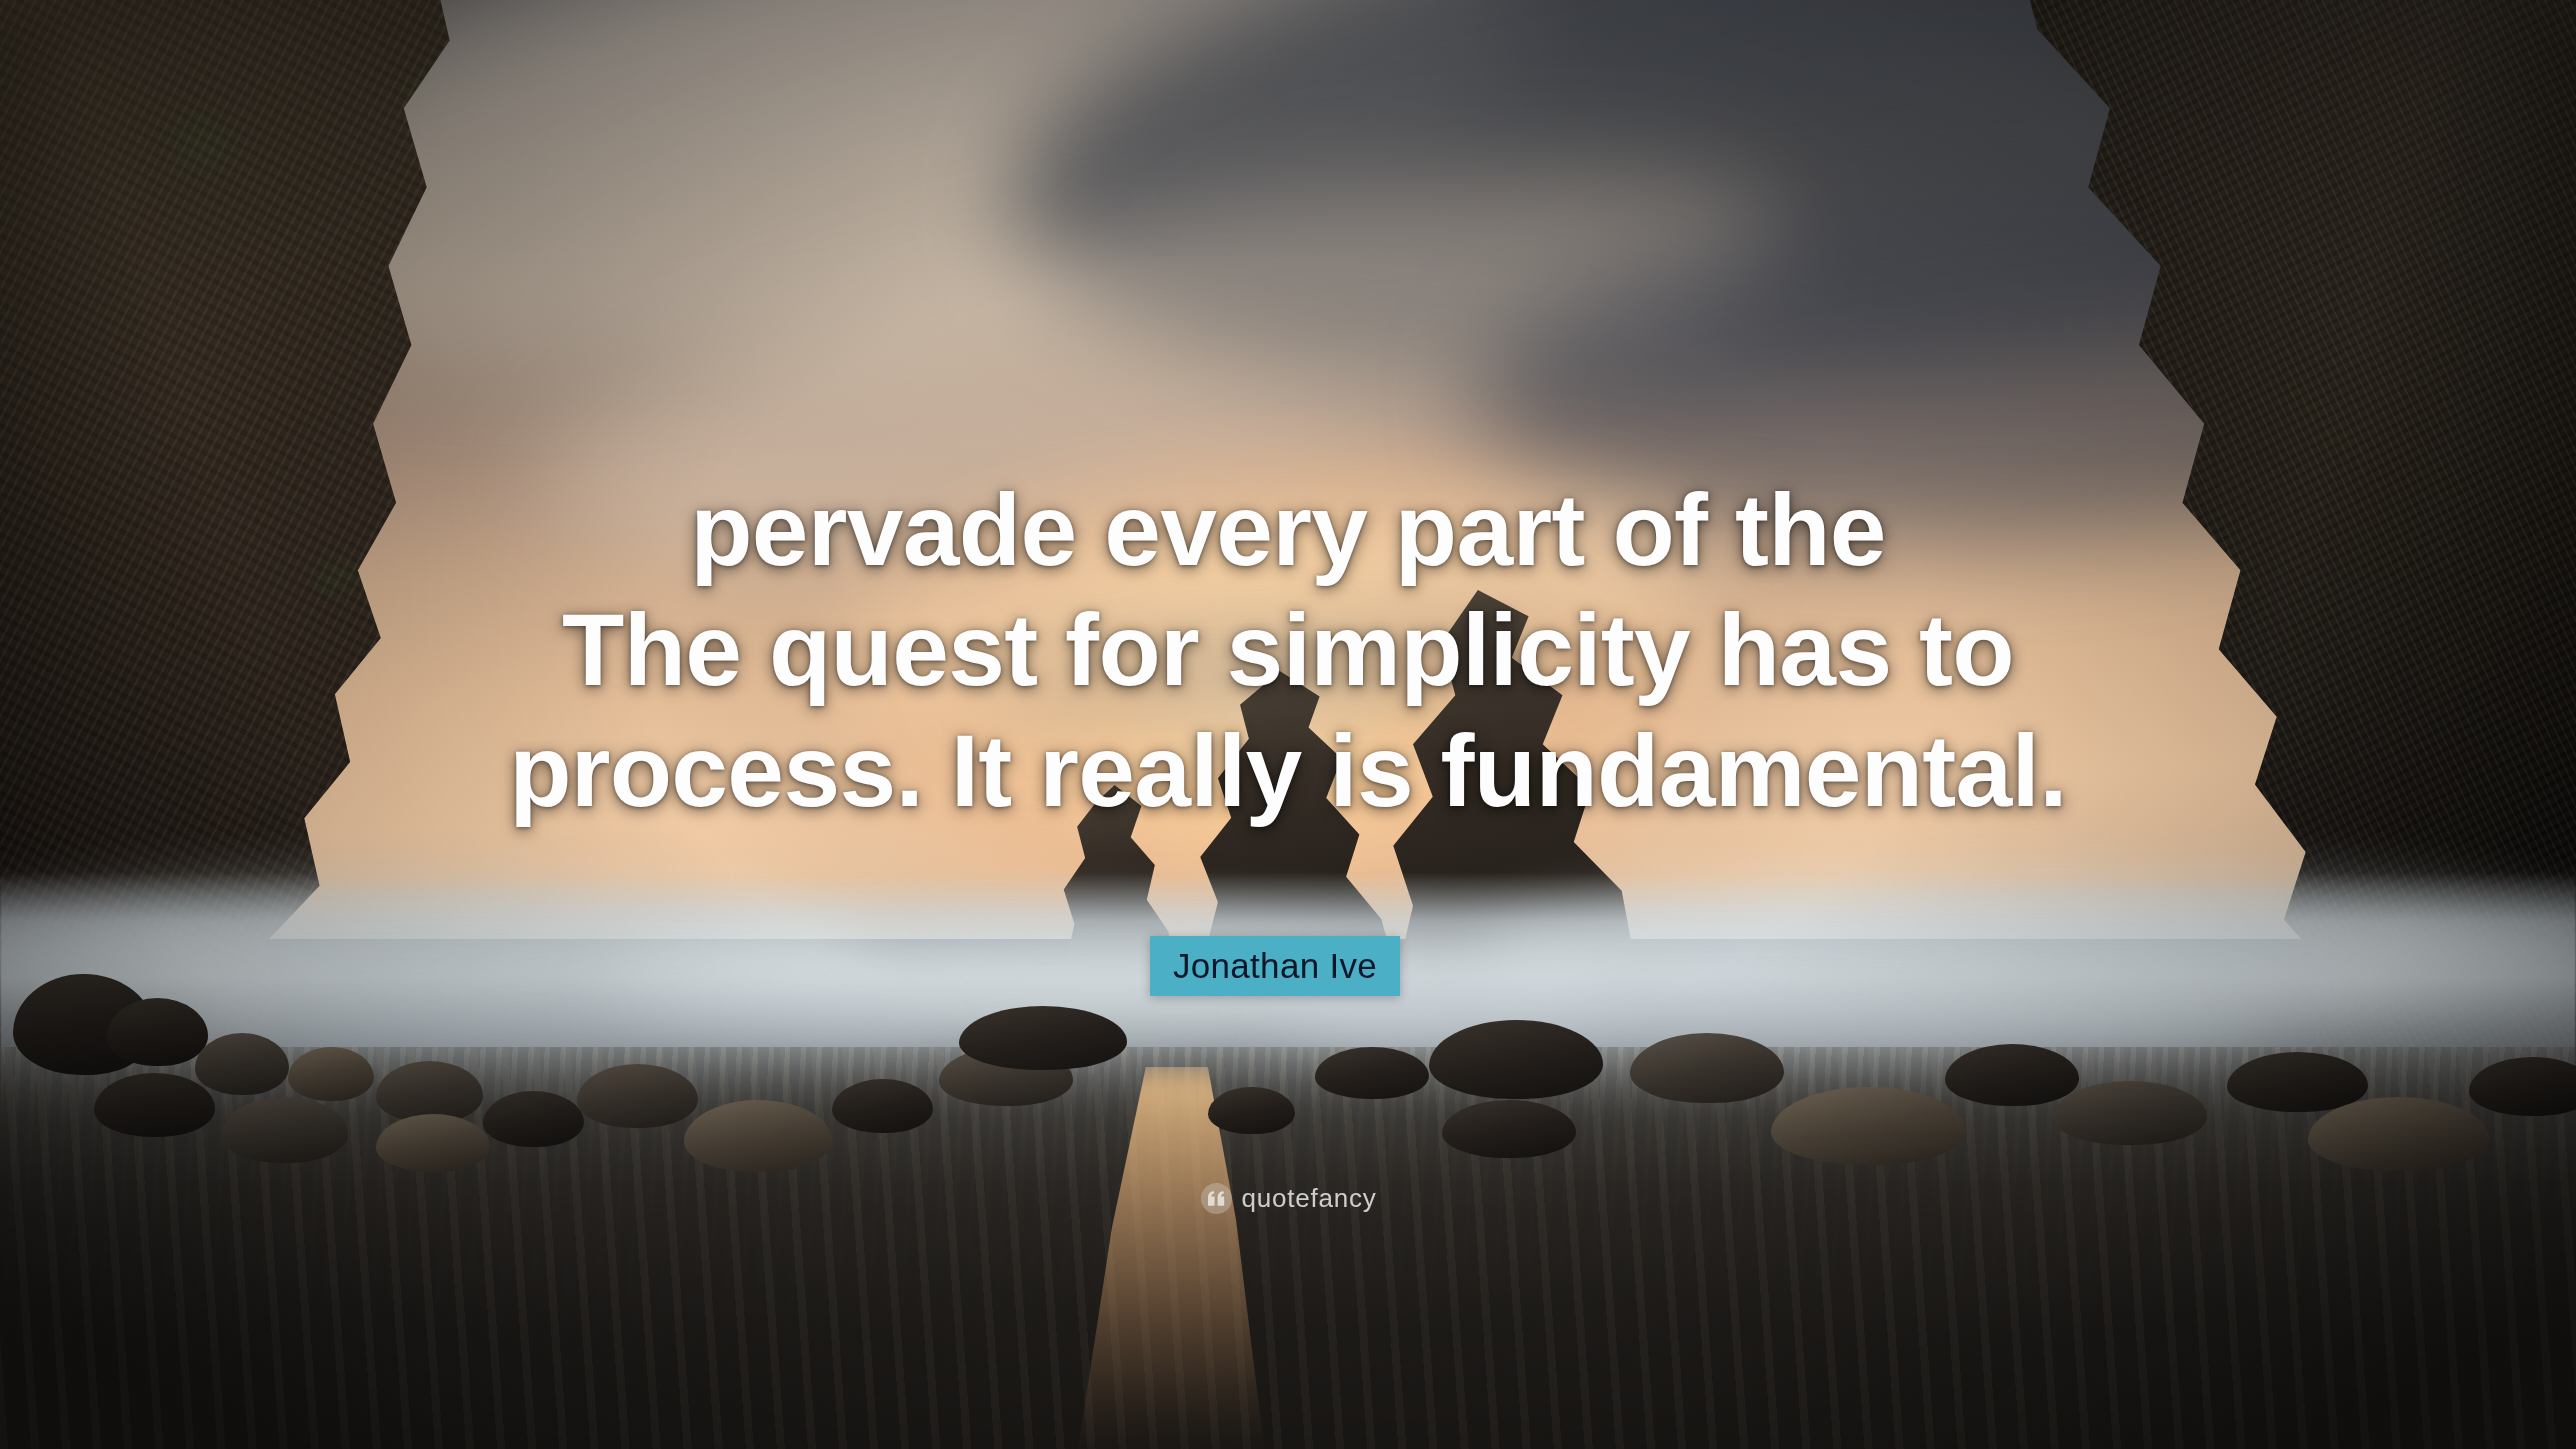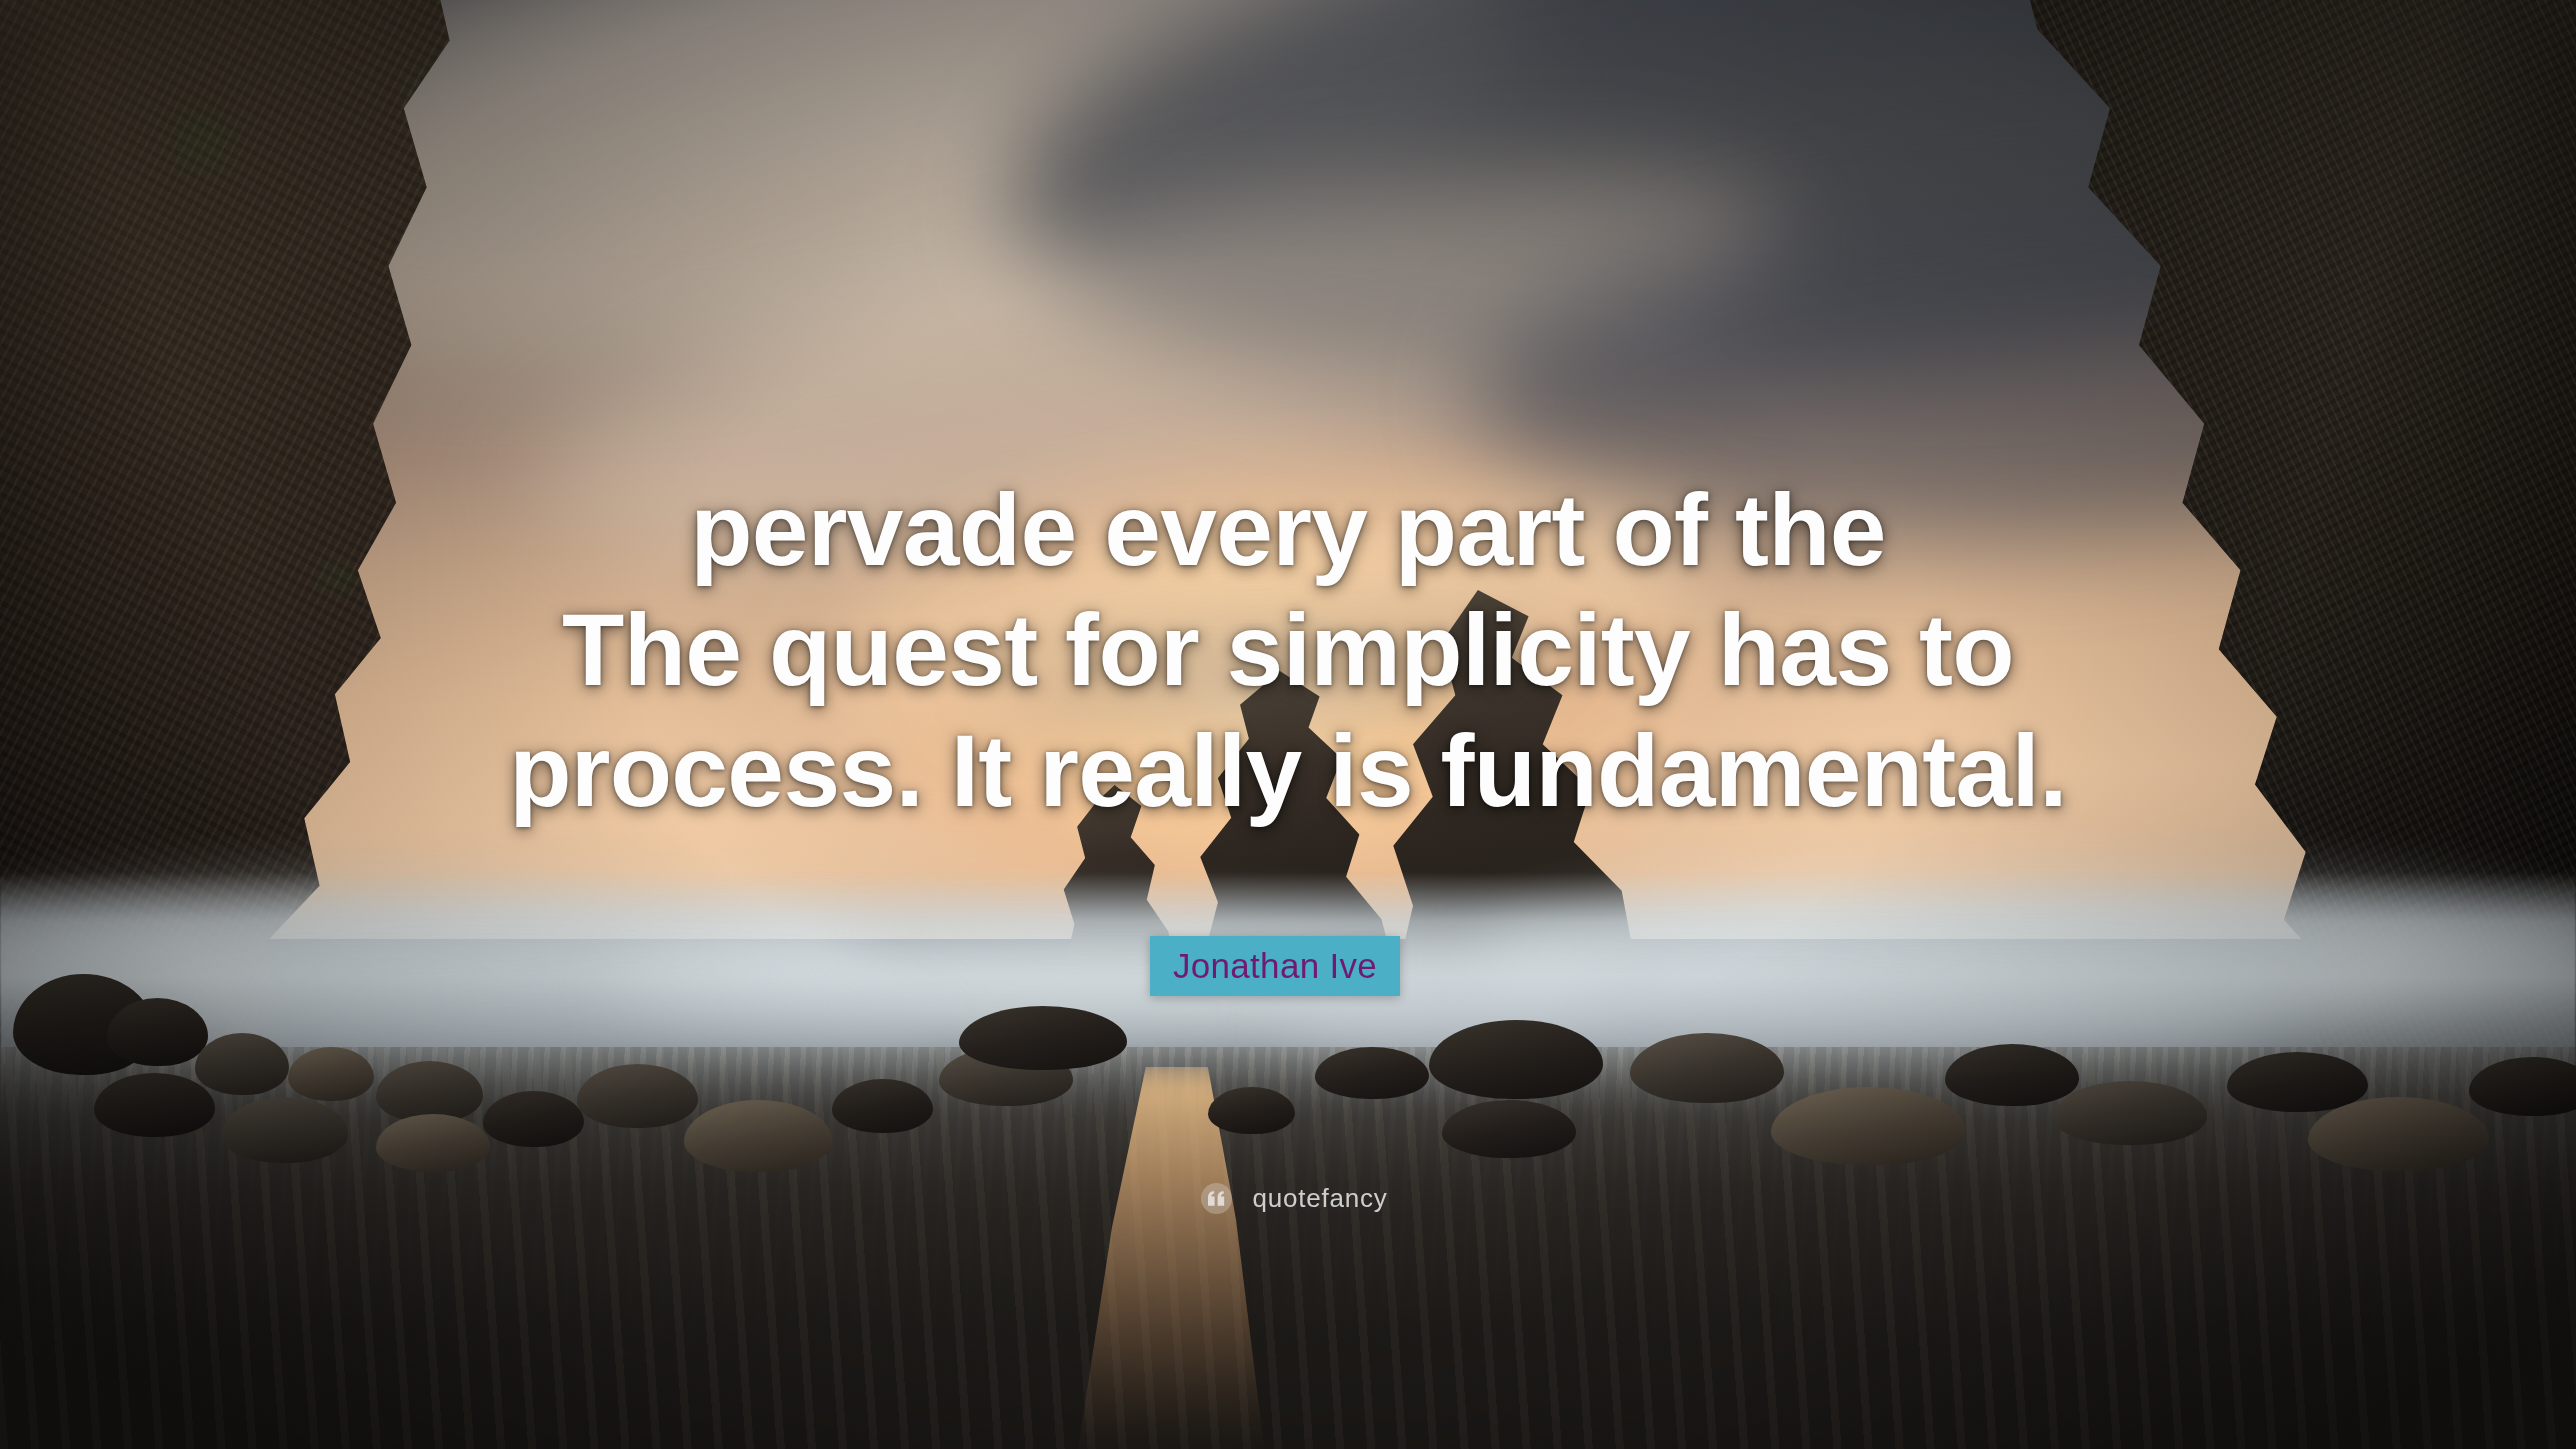--- a/index.html
+++ b/index.html
@@ -125,32 +125,32 @@
   
   .quote{position:absolute;left:0;top:470px;width:2576px;
     text-align:center;color:#fdfdfd;font-weight:700;
     font-size:102px;line-height:1.18;letter-spacing:-0.7px;
     text-shadow:0 2.7px 14.8px rgba(0,0,0,.55), 0 1.3px 4px rgba(0,0,0,.45);}
   .quote .ln{display:block;white-space:nowrap;}
 
   
   .author{position:absolute;left:1150px;top:936px;height:60px;
     display:flex;align-items:center;justify-content:flex-start;
-    padding:0 23px;background:#4bb0c6;color:#701a75;
+    padding:0 23px;background:#4bb0c6;color:#0f172a;
     font-size:35px;font-weight:400;letter-spacing:0.3px;
     box-shadow:0 2px 9.4px rgba(0,0,0,.25);}
 
   
   .wm{position:absolute;left:1201px;top:1181px;height:35px;
       display:flex;align-items:center;gap:9.4px;opacity:.82;}
   .wm-badge{width:31px;height:31px;border-radius:50%;
       background:rgba(235,235,235,.34);display:flex;align-items:center;
       justify-content:center;}
   .wm-badge svg{display:block;}
-  .wm-text{color:#f2f2f2;font-size:26px;letter-spacing:0.8px;font-weight:300;margin-left:11px;}
+  .wm-text{color:#f2f2f2;font-size:26px;letter-spacing:0.8px;font-weight:300;}
 
   .vig{position:absolute;inset:0;pointer-events:none;
     background:radial-gradient(ellipse 1610px 1006px at 50% 46%,
       rgba(0,0,0,0) 40%, rgba(0,0,0,.22) 74%, rgba(0,0,0,.52) 100%);}
 </style>
 </head>
 <body>
 
 <div class="stage">
 

